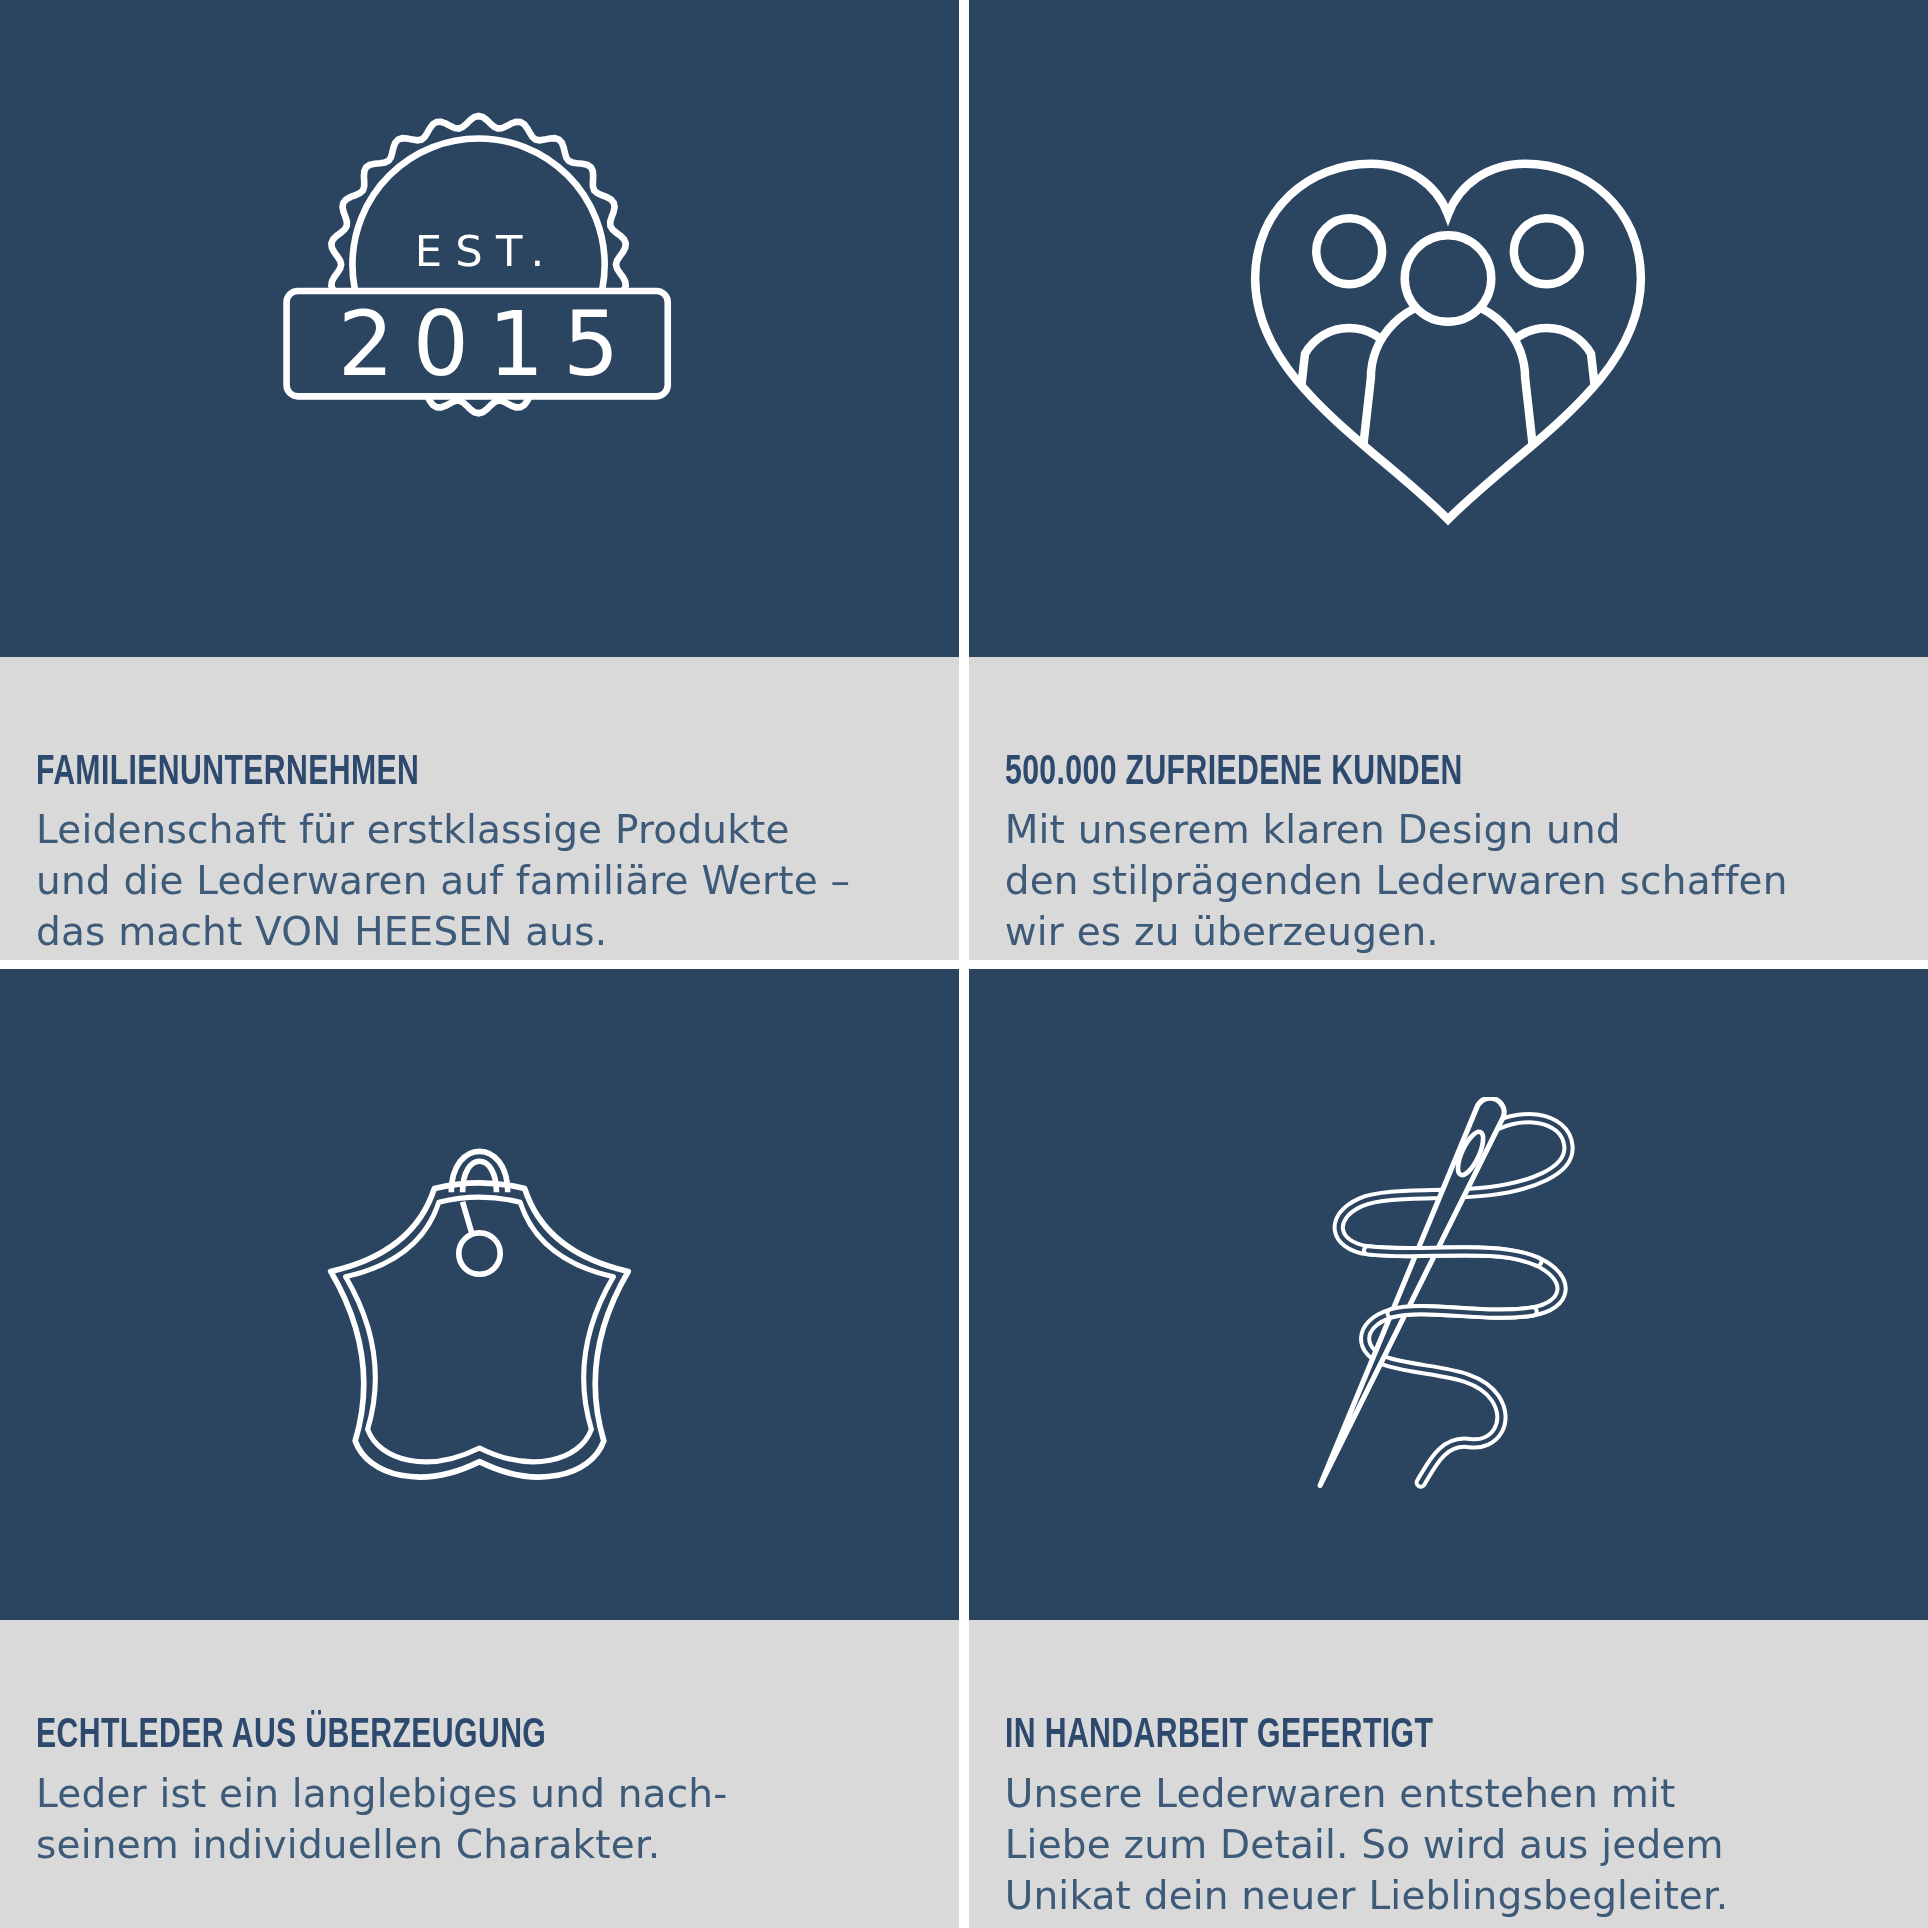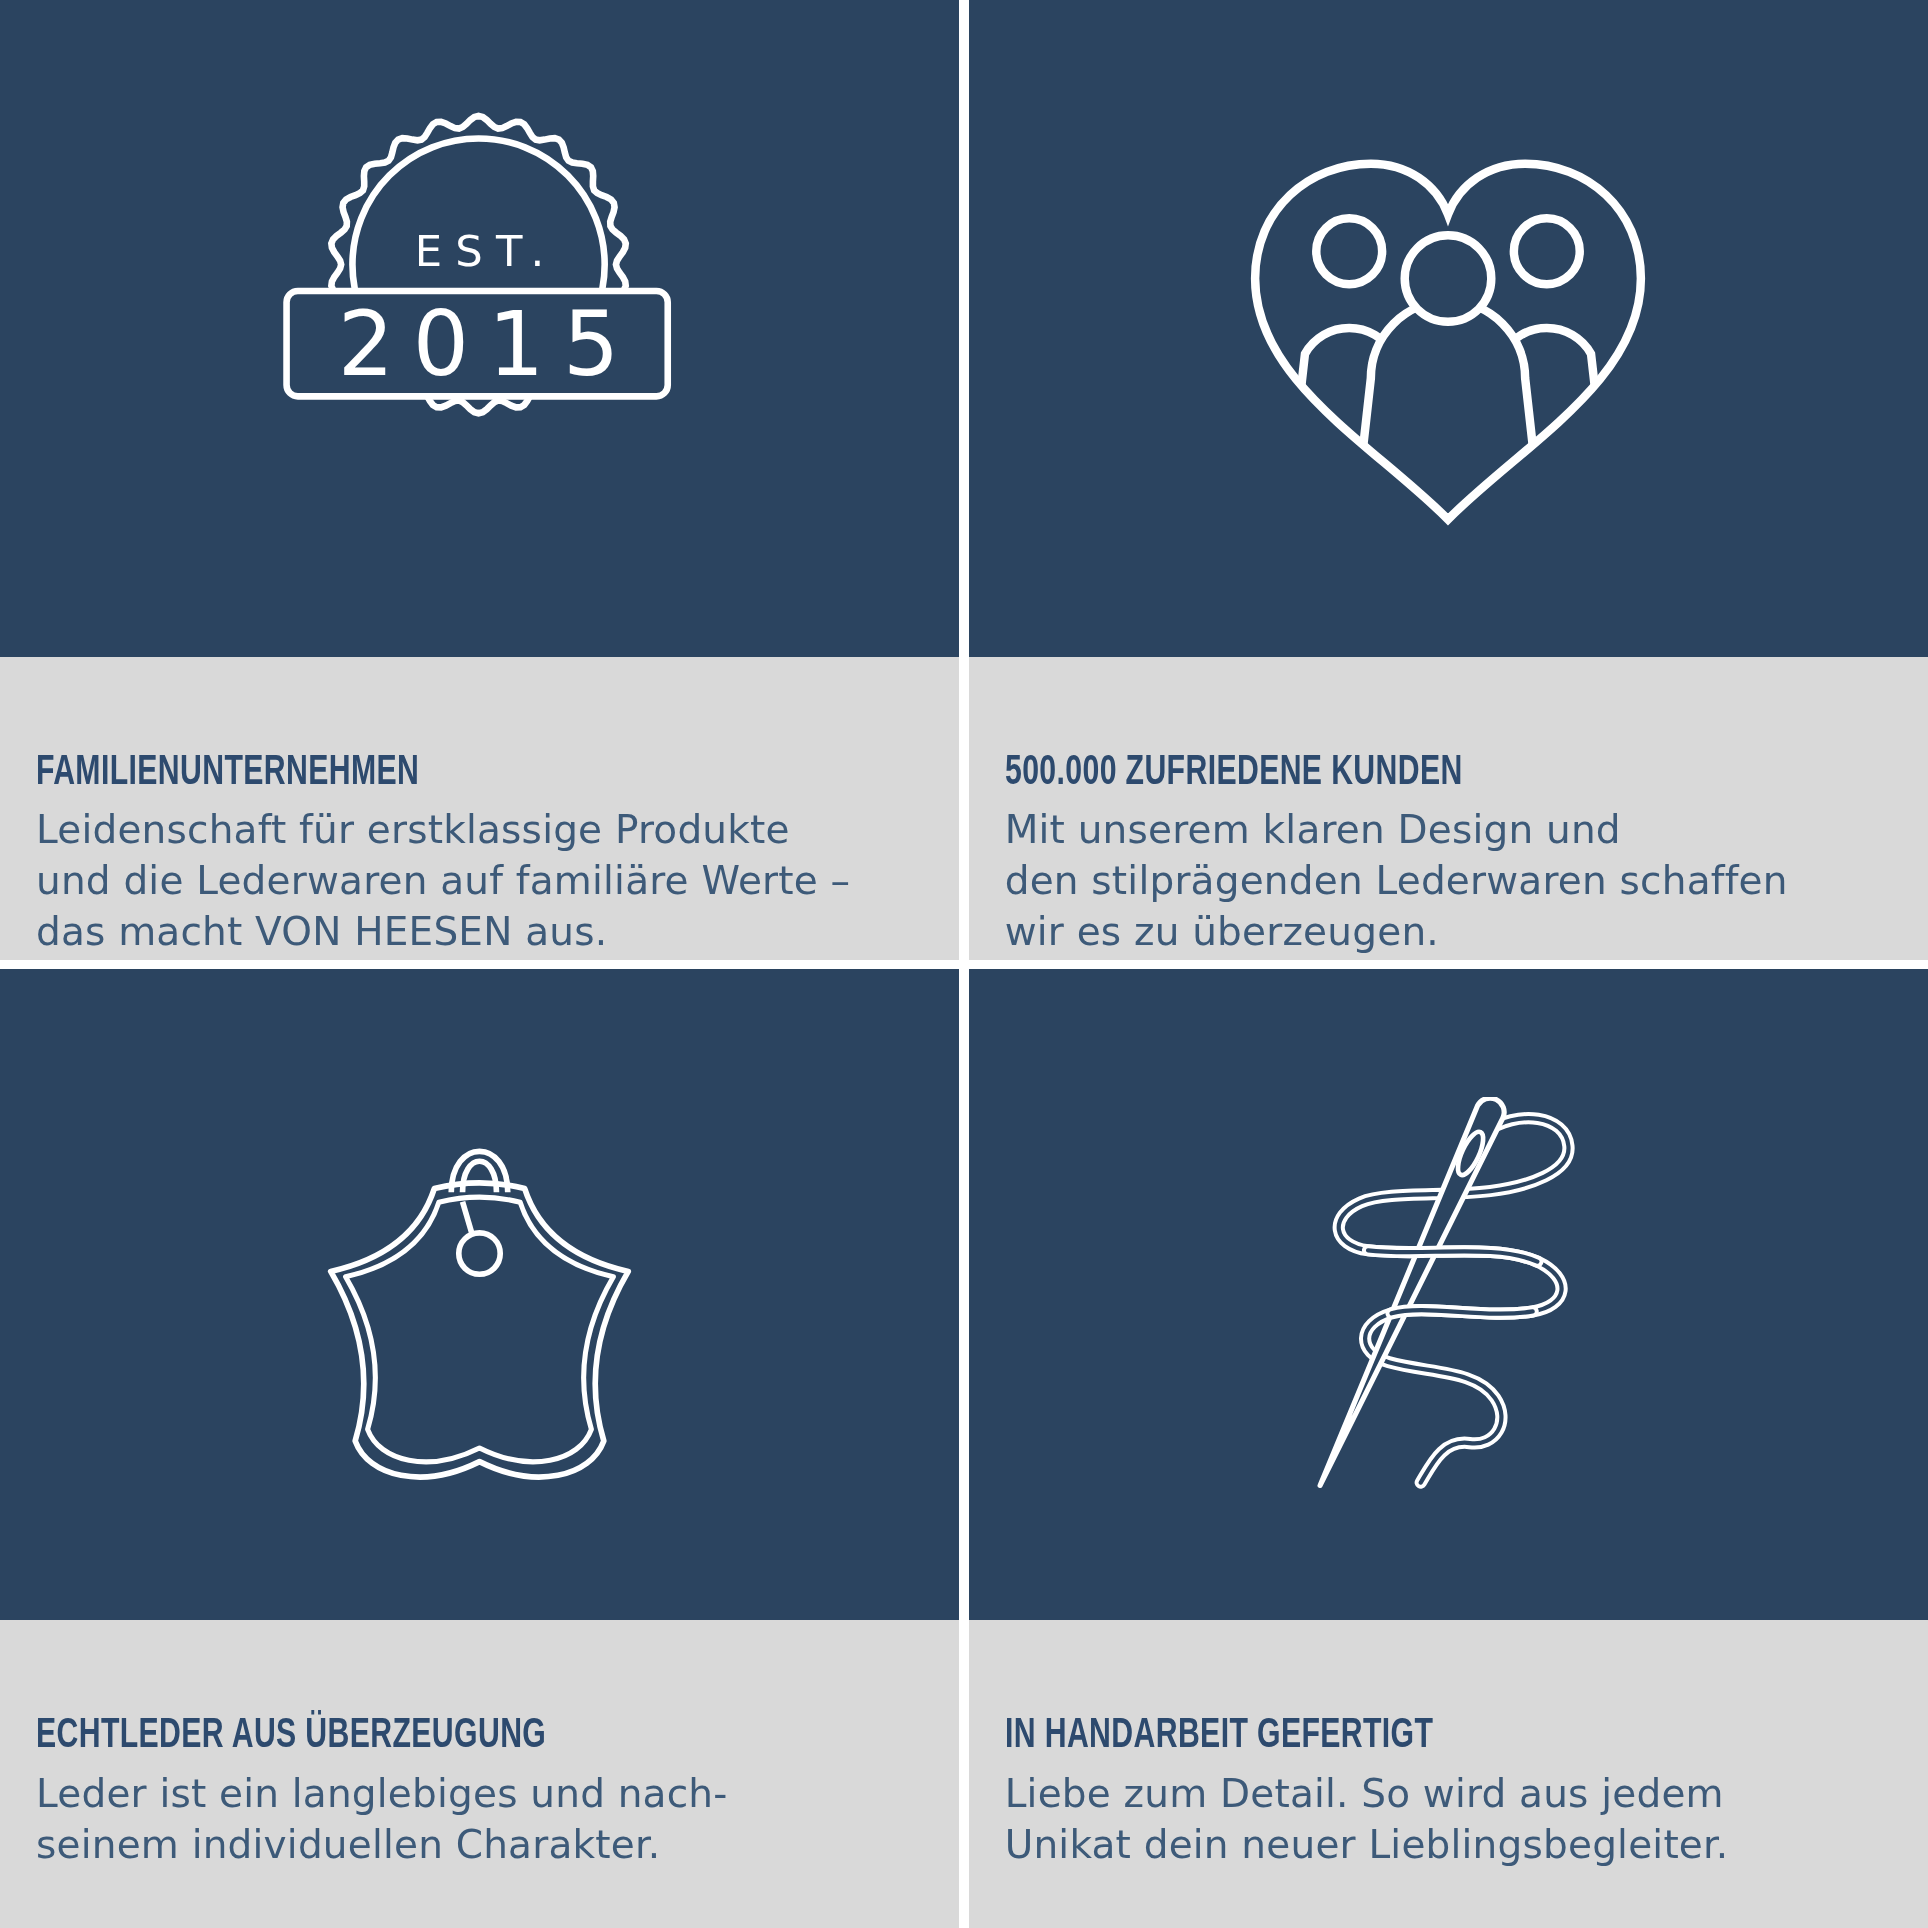--- a/index.html
+++ b/index.html
@@ -116,20 +116,21 @@
 
         <path d="M 70,163 C 125,170 205,155 250,175" fill="none" stroke="#ffffff" stroke-width="13" stroke-linecap="round"></path>
         <path d="M 70,163 C 125,170 205,155 250,175" fill="none" stroke="#2b4460" stroke-width="4.5" stroke-linecap="round"></path>
         <path d="M 245,228 C 195,236 130,220 95,230" fill="none" stroke="#ffffff" stroke-width="13" stroke-linecap="round"></path>
         <path d="M 245,228 C 195,236 130,220 95,230" fill="none" stroke="#2b4460" stroke-width="4.5" stroke-linecap="round"></path>
       </svg>
     </div>
     <div class="text-area">
       <h2 class="heading">IN HANDARBEIT GEFERTIGT</h2>
       <div class="body">
+        <div class="body-line">Unsere Lederwaren entstehen mit</div>
         <div class="body-line">Liebe zum Detail. So wird aus jedem</div>
         <div class="body-line">Unikat dein neuer Lieblingsbegleiter.</div>
       </div>
     </div>
   </section>
 
 </div>
 
 
 </body></html>

